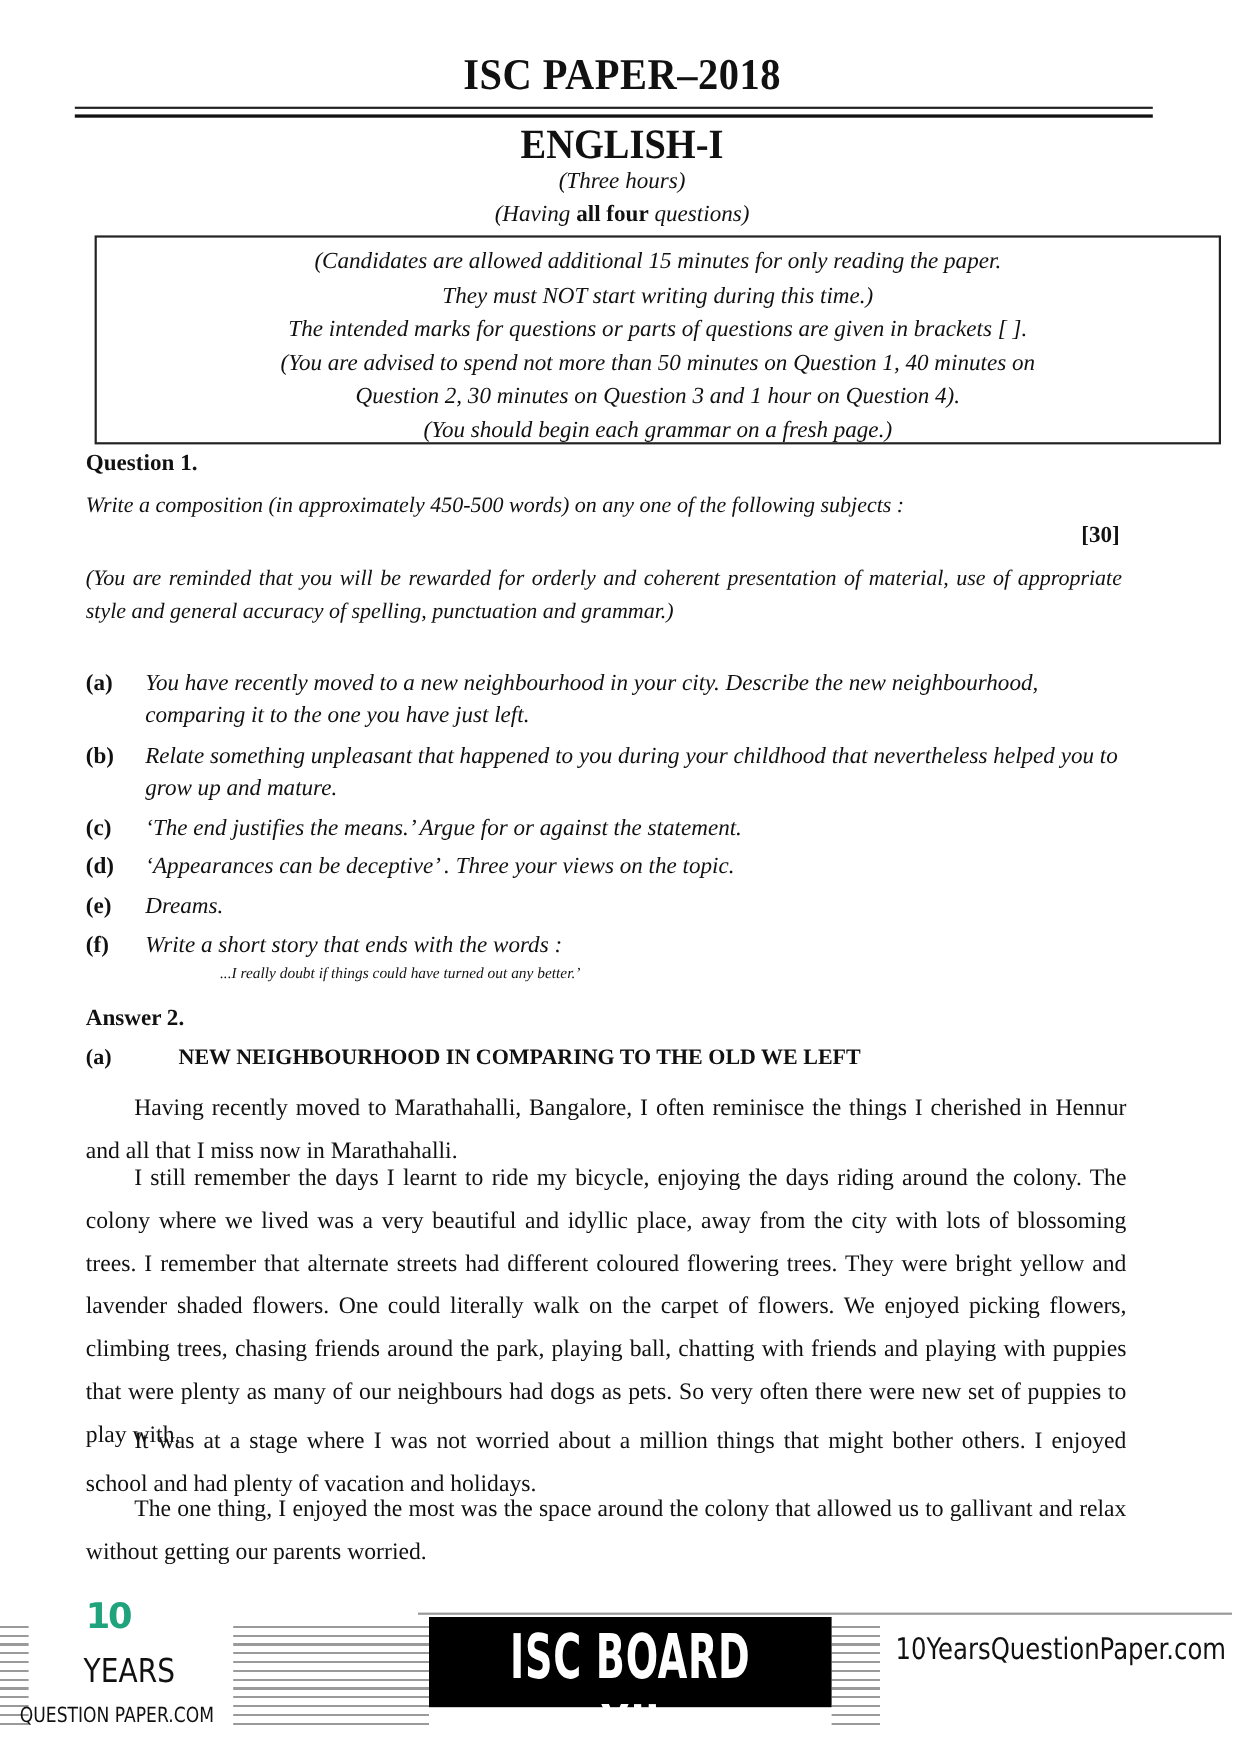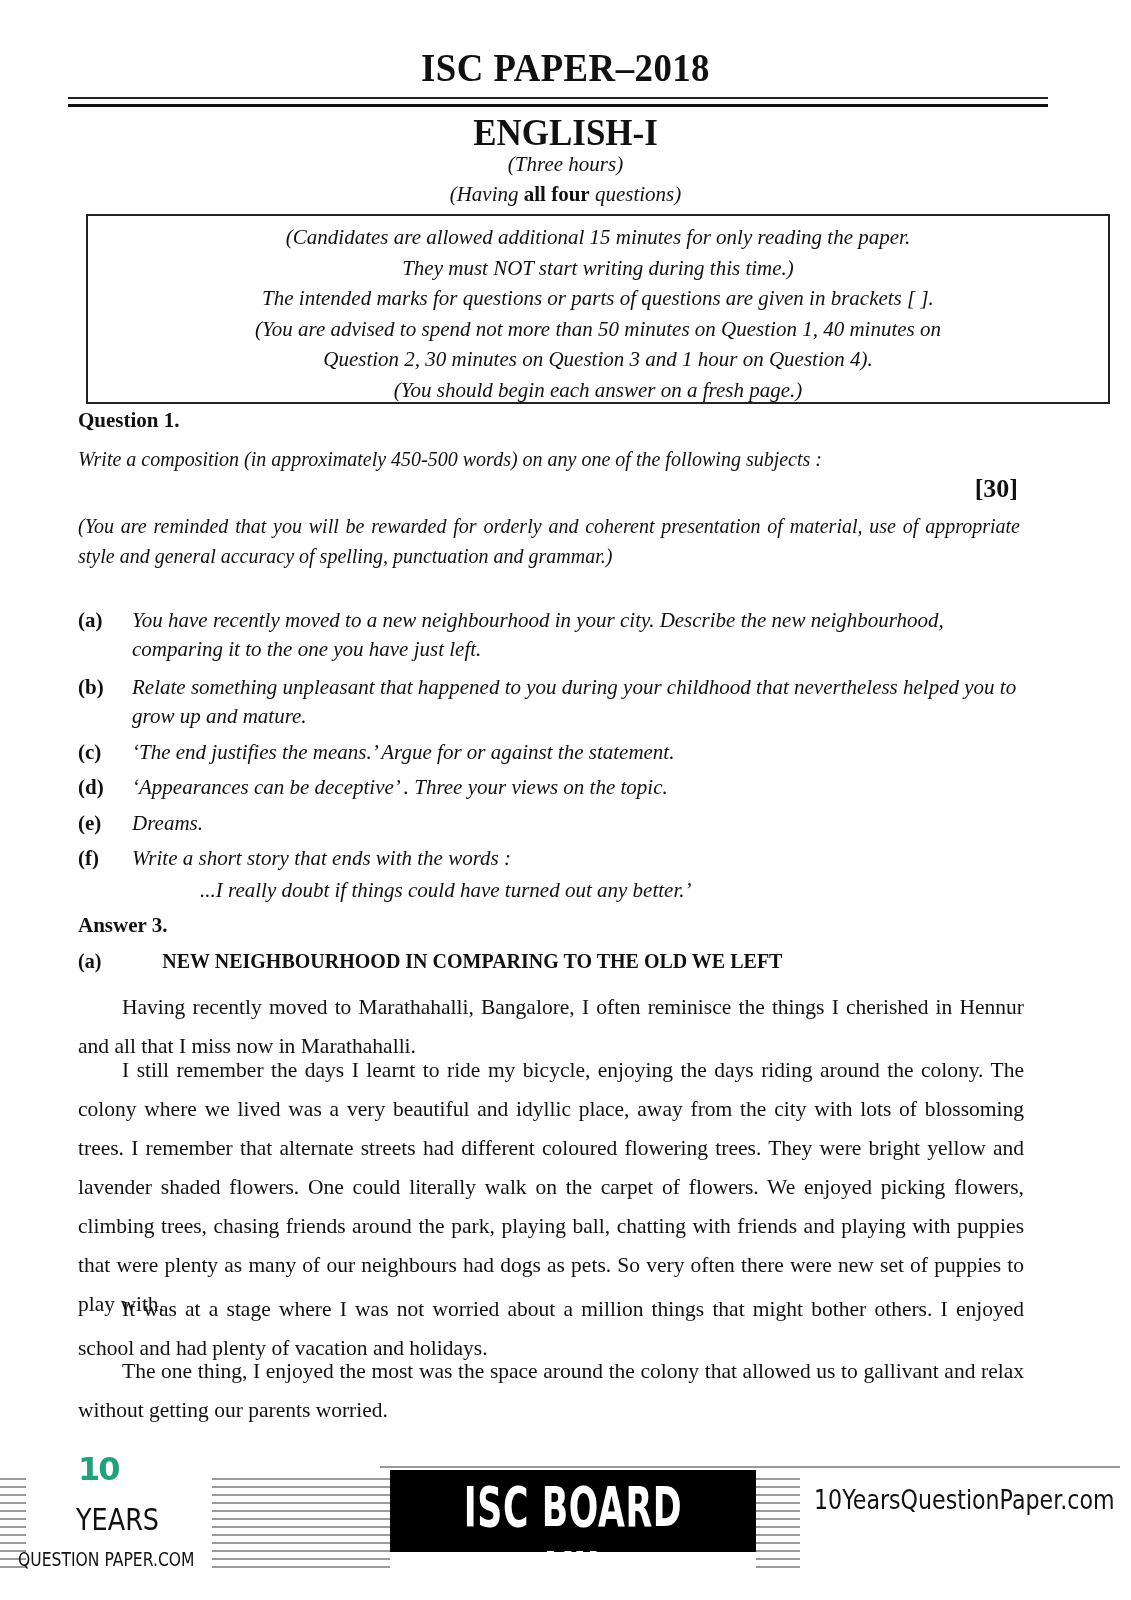--- a/index.html
+++ b/index.html
@@ -17,25 +17,25 @@
   .attempt { top: 182px; font-size: 21px; font-style: italic; }
   .attempt b { font-style: normal; }
   .instr-box {
     left: 86px; top: 214px; width: 1024px; height: 190px;
     border: 2px solid #222; box-sizing: border-box;
     font-style: italic; font-size: 21px; text-align: center;
     padding-top: 6px; line-height: 30.5px;
   }
   .q-head { left: 78px; top: 408px; font-size: 21px; font-weight: bold; }
   .para { left: 78px; width: 942px; font-size: 20px; line-height: 30px; font-style: italic; text-align: justify; }
-  .marks { right: 113px; font-style: normal; font-weight: bold; font-size: 26px; }
+  .marks { right: 113px; font-style: normal; font-weight: bold; font-size: 21px; }
   .opt { left: 78px; width: 942px; font-size: 21px; line-height: 29px; font-style: italic; }
   .opt .lbl { position: absolute; left: 0; font-style: normal; font-weight: bold; }
   .opt .txt { margin-left: 54px; display: block; }
-  .quote-line { left: 200px; font-size: 21px; font-style: italic; }
+  .quote-line { left: 200px; font-size: 14px; font-style: italic; }
   .a-head { left: 78px; top: 913px; font-size: 21px; font-weight: bold; }
   .a-sub { left: 78px; top: 950px; font-size: 20px; font-weight: bold; }
   .a-sub .lbl { font-weight: bold; }
   .a-sub .ttl { margin-left: 61px; }
   .body-p { left: 78px; width: 946px; font-size: 21.5px; line-height: 39px; text-align: justify; text-indent: 44px; }
   
   .footer { left: 0; top: 1440px; width: 1131px; height: 160px; }
   .stripes { position: absolute; background: repeating-linear-gradient(to bottom, #9a9a9a 0 2px, #fff 2px 8px); }
   .logo-10 { position: absolute; left: 78px; top: 10px; font-family: "DejaVu Sans", sans-serif; font-weight: bold; font-size: 32px; color: #1fa37c; letter-spacing: -2px; }
   .logo-years { position: absolute; left: 76px; top: 62px; font-family: "DejaVu Sans", sans-serif; font-size: 30px; color: #111; transform: scaleX(0.85); transform-origin: left; }
@@ -54,21 +54,21 @@
 <div class="abs center subject">ENGLISH-I</div>
 <div class="abs center duration">(Three hours)</div>
 <div class="abs center attempt"><span>(Having </span><b>all four</b><span> questions)</span></div>
 
 <div class="abs instr-box">
   <div>(Candidates are allowed additional 15 minutes for only reading the paper.</div>
   <div>They must NOT start writing during this time.)</div>
   <div>The intended marks for questions or parts of questions are given in brackets [ ].</div>
   <div>(You are advised to spend not more than 50 minutes on Question 1, 40 minutes on</div>
   <div>Question 2, 30 minutes on Question 3 and 1 hour on Question 4).</div>
-  <div>(You should begin each answer on a fresh page.)</div>
+  <div>(You should begin each grammar on a fresh page.)</div>
 </div>
 
 <div class="abs q-head">Question 1.</div>
 <div class="abs para" style="top:444px;">
   <span>Write a composition (in approximately 450-500 words) on any one of the following subjects :</span>
 </div>
 <div class="abs marks" style="top:474px;">[30]</div>
 <div class="abs para" style="top:511px;">(You are reminded that you will be rewarded for orderly and coherent presentation of material, use of appropriate style and general accuracy of spelling, punctuation and grammar.)</div>
 
 <div class="abs opt" style="top:606px;">
@@ -90,21 +90,21 @@
 <div class="abs opt" style="top:809px;">
   <span class="lbl">(e)</span>
   <span class="txt">Dreams.</span>
 </div>
 <div class="abs opt" style="top:844px;">
   <span class="lbl">(f)</span>
   <span class="txt">Write a short story that ends with the words :</span>
 </div>
 <div class="abs quote-line" style="top:878px;">...I really doubt if things could have turned out any better.’</div>
 
-<div class="abs a-head">Answer 3.</div>
+<div class="abs a-head">Answer 2.</div>
 <div class="abs a-sub">
   <span class="lbl">(a)</span><span class="ttl">NEW NEIGHBOURHOOD IN COMPARING TO THE OLD WE LEFT</span>
 </div>
 
 <div class="abs body-p" style="top:988px;">Having recently moved to Marathahalli, Bangalore, I often reminisce the things I cherished in Hennur and all that I miss now in Marathahalli.</div>
 <div class="abs body-p" style="top:1051px;">I still remember the days I learnt to ride my bicycle, enjoying the days riding around the colony. The colony where we lived was a very beautiful and idyllic place, away from the city with lots of blossoming trees. I remember that alternate streets had different coloured flowering trees. They were bright yellow and lavender shaded flowers. One could literally walk on the carpet of flowers. We enjoyed picking flowers, climbing trees, chasing friends around the park, playing ball, chatting with friends and playing with puppies that were plenty as many of our neighbours had dogs as pets. So very often there were new set of puppies to play with.</div>
 <div class="abs body-p" style="top:1290px;">It was at a stage where I was not worried about a million things that might bother others. I enjoyed school and had plenty of vacation and holidays.</div>
 <div class="abs body-p" style="top:1352px;">The one thing, I enjoyed the most was the space around the colony that allowed us to gallivant and relax without getting our parents worried.</div>
 
 <div class="abs footer">

